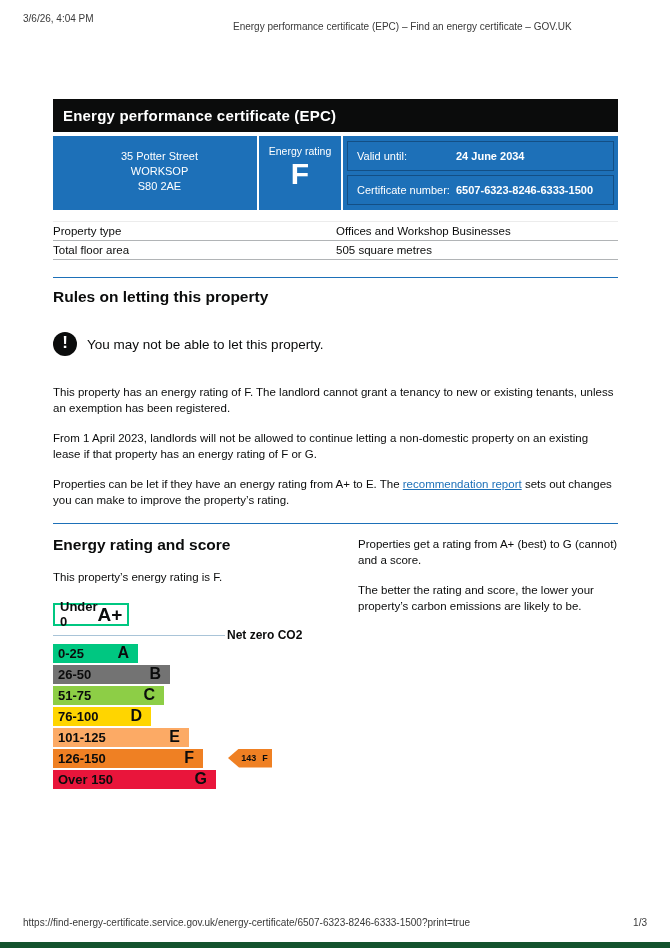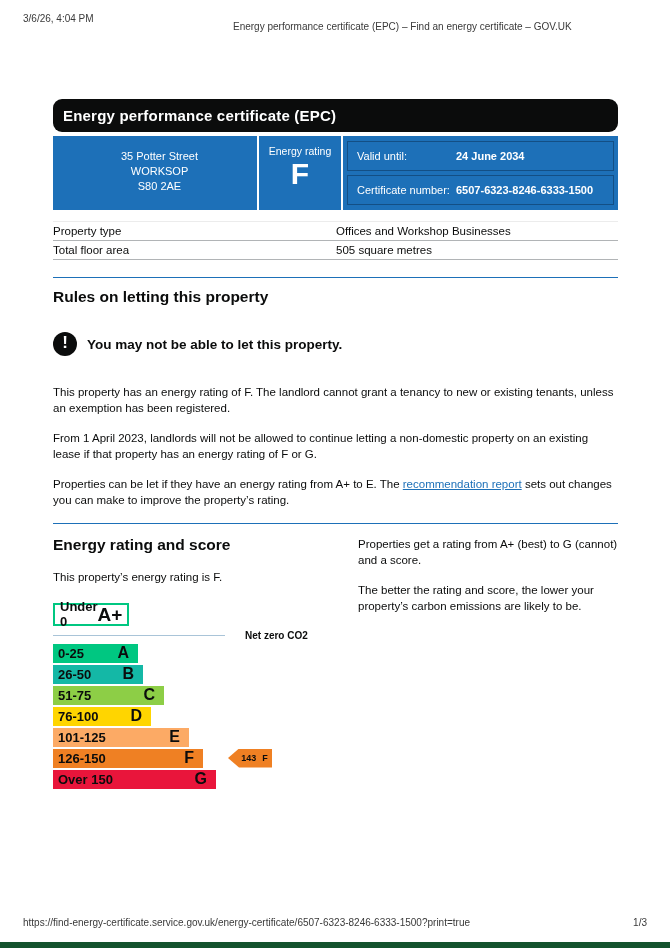--- a/index.html
+++ b/index.html
@@ -16,21 +16,21 @@
   }
   .print-header { top:13px; }
   .ph-title { position:absolute; left:210px; top:8px; }
   .print-footer { top:917px; display:flex; justify-content:space-between; }
 
   .content { position:absolute; left:53px; top:99px; width:565px; }
 
   .banner {
     background:#0b0c0c; color:#fff; height:33px;
     display:flex; align-items:center; padding-left:10px;
-    font-size:15px; font-weight:bold; letter-spacing:0.2px;border-radius:9px;
+    font-size:15px; font-weight:bold; letter-spacing:0.2px;
   }
 
   .summary { margin-top:4px; display:flex; gap:2px; height:74px; }
   .addr-box {
     width:204px; background:#1d70b8; color:#fff;
     padding:13px 0 0 9px; font-size:11px; line-height:15px;text-align:center;
   }
   .rating-box {
     width:82px; background:#1d70b8; color:#fff;
     display:flex; flex-direction:column; align-items:center; padding-top:9px;
@@ -56,21 +56,21 @@
   .section { border-top:1px solid #1d70b8; }
   .section-rules { margin-top:17px; padding-top:10px; }
   .section h2 { font-size:15.5px; font-weight:bold; color:#0b0c0c; }
 
   .warning { margin-top:26px; display:flex; align-items:center; gap:10px; }
   .warning-icon {
     width:24px; height:24px; border-radius:50%; background:#0b0c0c; color:#fff;
     font-weight:bold; font-size:17px; display:flex; align-items:center;
     justify-content:center; flex:0 0 24px; padding-bottom:2px;
   }
-  .warning-text { font-size:13.5px; font-weight:bold; }
+  .warning-text { font-size:13.5px; font-weight:normal; }
 
   .rules-paragraphs { margin-top:29px; }
   .body-text { font-size:11.5px; line-height:15.5px; margin-bottom:15px; color:#0b0c0c; }
   a.inline-link { color:#1d70b8; text-decoration:underline; cursor:pointer; }
 
   .section-rating { margin-top:3px; padding-top:12px; display:flex; }
   .rating-left { width:305px; }
   .rating-left .intro { margin-top:16px; }
   .rating-right { flex:1; padding-top:1px; }
 
@@ -81,21 +81,21 @@
     height:100%; display:flex; align-items:center; justify-content:space-between;
     padding:0 9px 0 5px;
   }
   .band-range { font-size:13px; font-weight:bold; color:#0b0c0c; }
   .band-letter { font-size:16px; font-weight:bold; color:#0b0c0c; line-height:1; }
   .band-row.aplus { height:23px; margin-bottom:5px; }
   .band-row.aplus .band-bar { padding-right:16px; }
   .band-row.aplus .band-letter { font-size:19px; }
   .netzero { display:flex; align-items:center; height:9px; margin-bottom:4px; }
   .netzero-line { width:172px; height:1px; background:#a9c4d8; }
-  .netzero-label { font-size:10px; font-weight:bold; margin-left:20px; white-space:nowrap; }
+  .netzero-label { font-size:12px; font-weight:bold; margin-left:2px; white-space:nowrap; }
   .score-marker {
     position:absolute; top:0; height:19px; width:44px;
     display:flex; align-items:center; justify-content:center;
     font-size:9px; font-weight:bold; color:#0b0c0c;
     clip-path:polygon(0 50%, 11px 0, 100% 0, 100% 100%, 11px 100%);
     padding-left:9px;
   }
   .score-marker .m-letter { margin-left:6px; }
 </style>
 </head>
@@ -175,21 +175,21 @@
               <span class="netzero-line"></span>
               <span class="netzero-label">Net zero CO2</span>
             </div>
             <div class="band-row">
               <div class="band-bar" style="width: 85px; background: rgb(0, 199, 129);">
                 <span class="band-range">0-25</span>
                 <span class="band-letter">A</span>
               </div>
             </div>
             <div class="band-row">
-              <div class="band-bar" style="width: 90px; background: #14b8a6; gap: 12px;">
+              <div class="band-bar" style="width: 117px; background: #737373; gap: 12px;">
                 <span class="band-range">26-50</span>
                 <span class="band-letter">B</span>
               </div>
             </div>
             <div class="band-row">
               <div class="band-bar" style="width: 111px; background: rgb(141, 206, 70);">
                 <span class="band-range">51-75</span>
                 <span class="band-letter">C</span>
               </div>
             </div>

